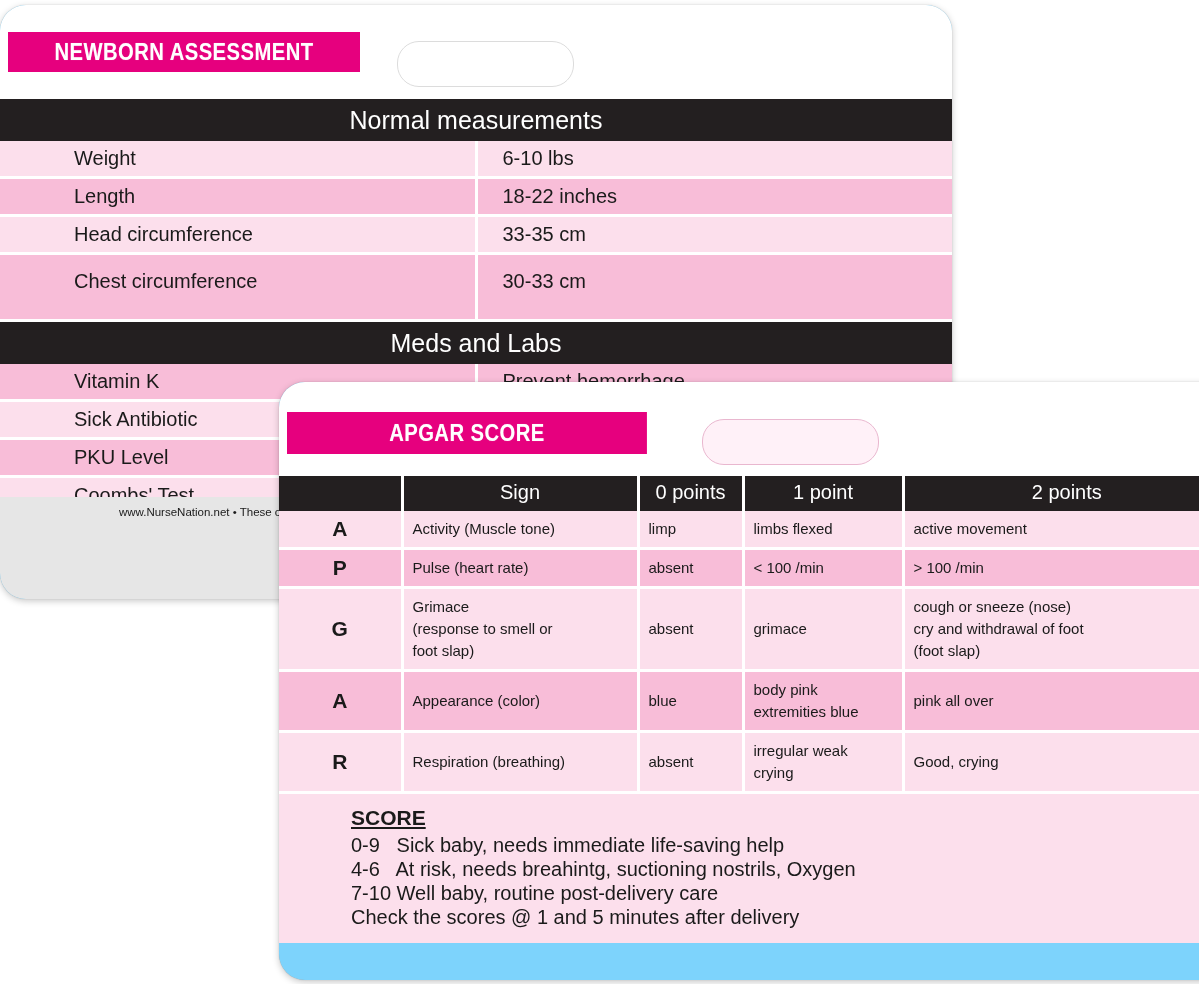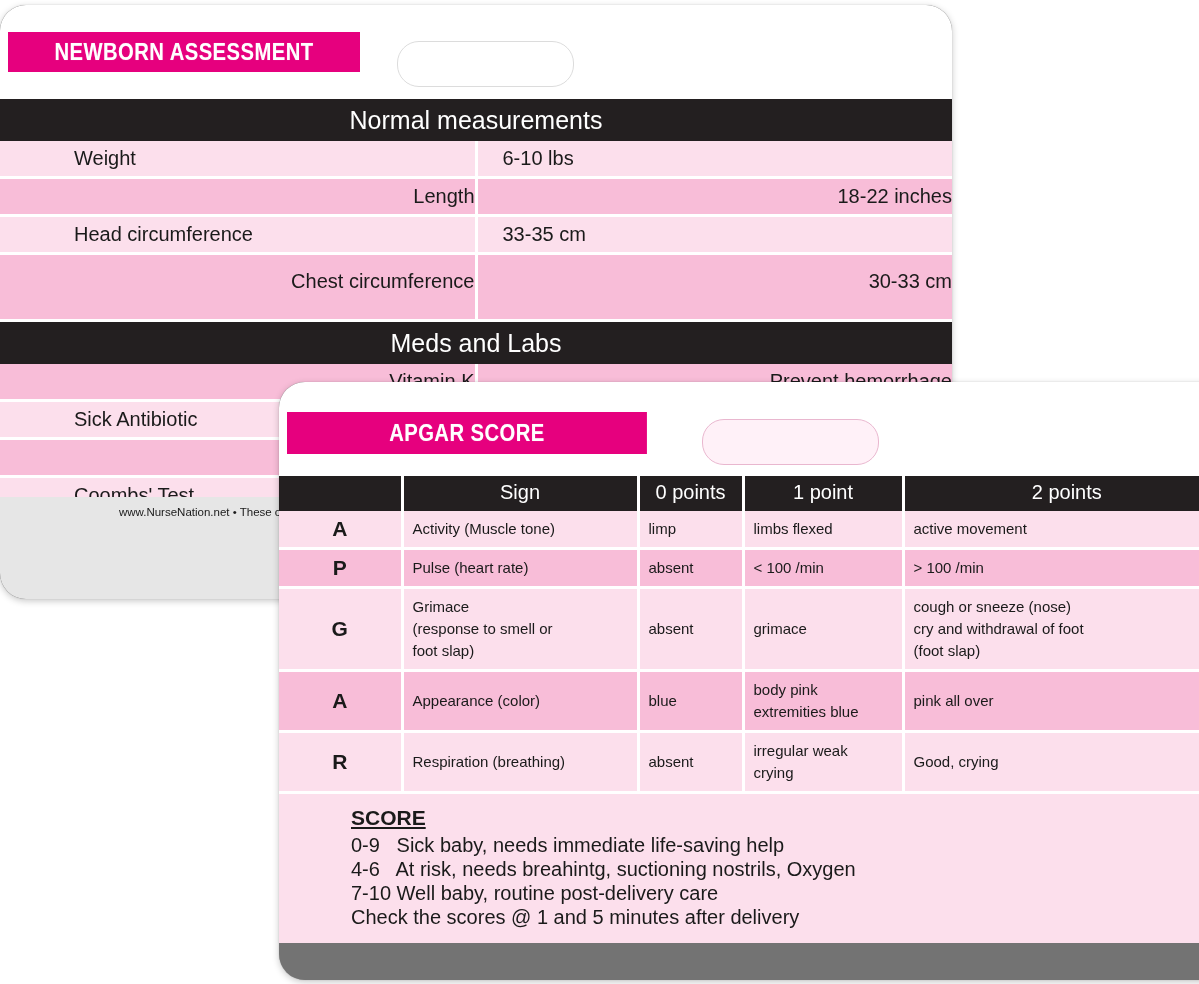--- a/index.html
+++ b/index.html
@@ -12,21 +12,21 @@
     height: 984px;
     position: relative;
     overflow: hidden;
     font-family: "Liberation Sans", sans-serif;
     -webkit-font-smoothing: antialiased;
   }
 
   
   .card {
     position: absolute;
-    background: #737373;
+    background: #7dd3fc;
     border-radius: 26px;
     overflow: hidden;
     box-shadow: 0 2px 7px rgba(0,0,0,0.22), 0 0 1px rgba(0,0,0,0.3);
   }
 
   
   #card-newborn {
     left: 0px;
     top: 5px;
     width: 952px;
@@ -122,21 +122,21 @@
     color: #1a1a1a;
     padding: 6px 0 6px 0;
     vertical-align: middle;
     font-family: "Liberation Sans", sans-serif;
   }
   .kv-table td.k { padding-left: 74px; }
   .kv-table td.v { padding-left: 25px; }
   .kv-table col.c1 { width: 476px; }
 
   .row-light td { background: #fcdfec; margin-left: 44px; }
-  .row-dark  td { background: #f8bdd8; text-align: right; }
+  .row-dark  td { background: #f8bdd8; }
   .kv-table tr td.k { border-right: 3px solid #ffffff; }
   .kv-table tr { border-bottom: 3px solid #ffffff; }
 
   .tall td { padding-top: 15px; padding-bottom: 26px; }
 
   
   .card-footer {
     background: #e6e6e6;
     text-align: center;
     font-size: 11.5px;

